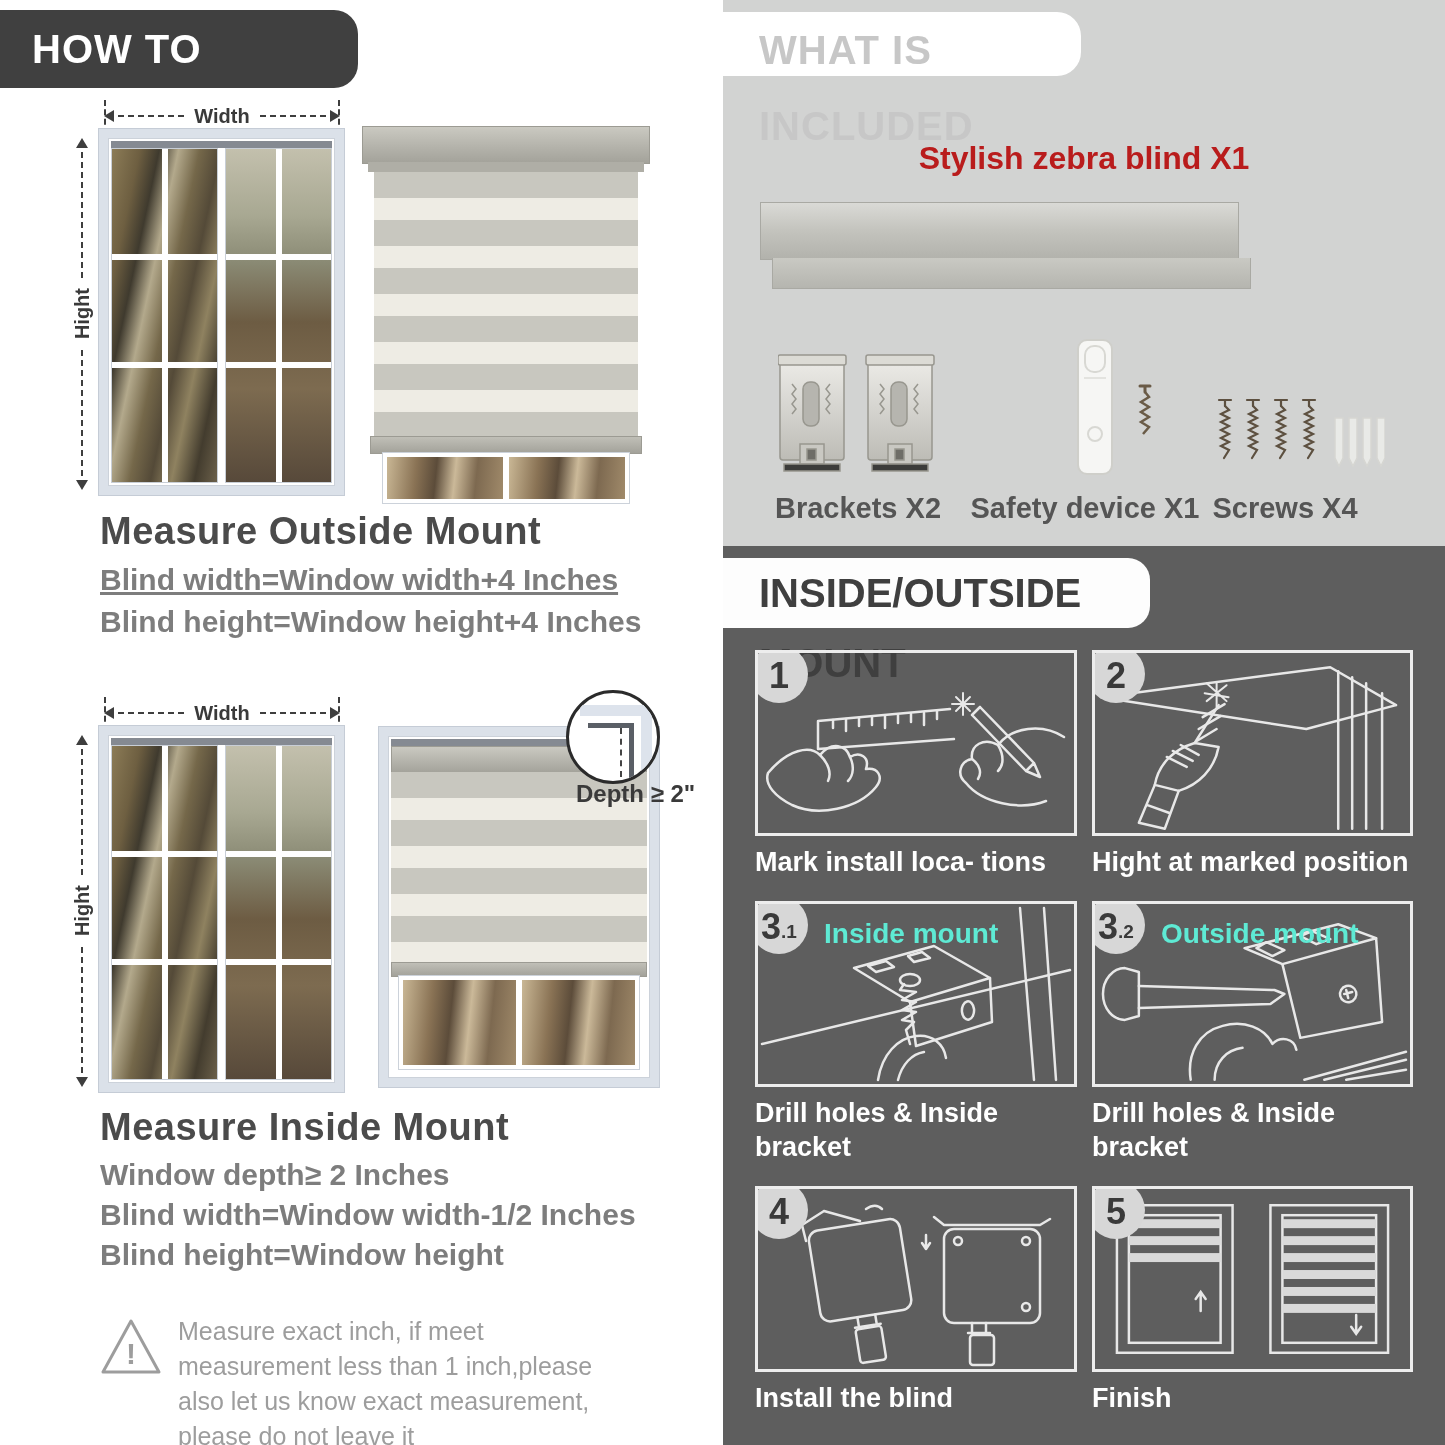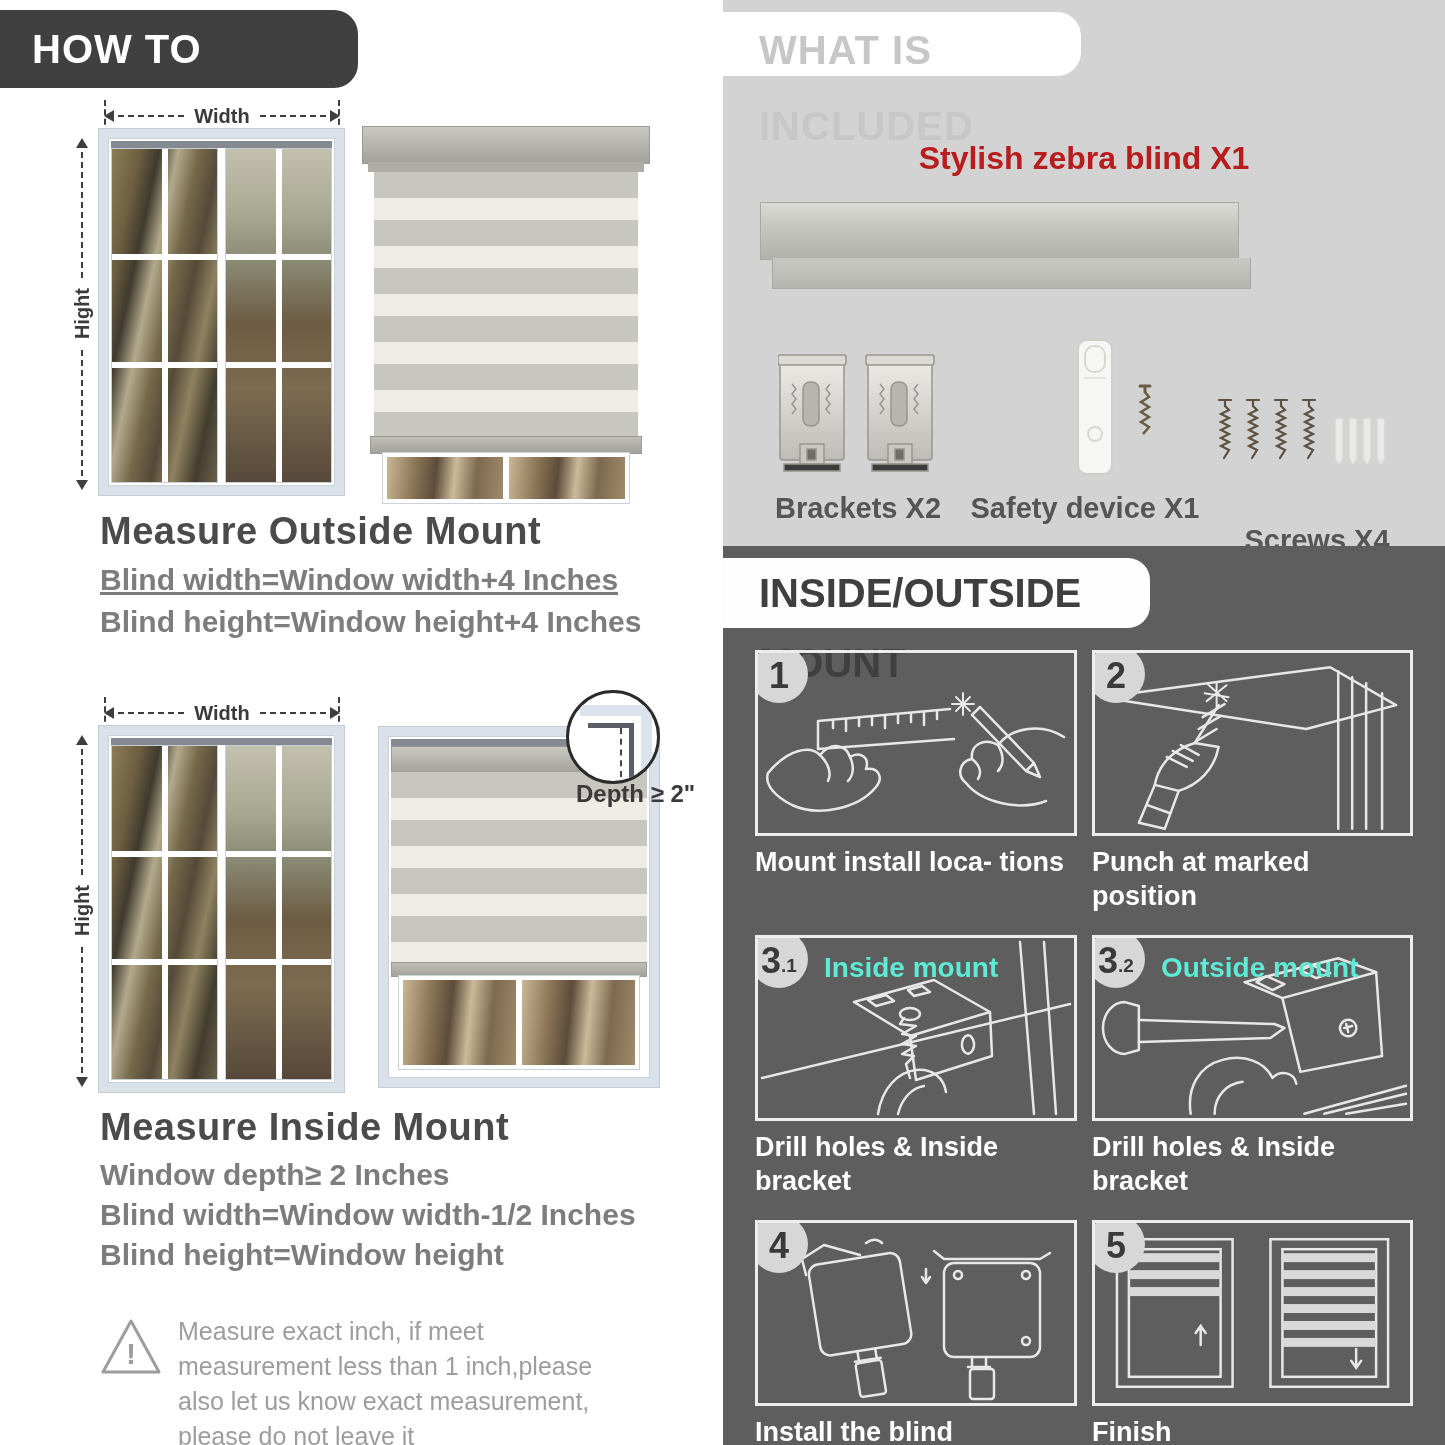--- a/index.html
+++ b/index.html
@@ -265,21 +265,21 @@
       <g fill="#ededeb" fill-opacity="0.85" stroke="#d6d6d2" stroke-width="1.5">
         <path d="M120 22 h8 v40 l-4 8 l-4 -8 Z"></path>
           <path d="M134 22 h8 v40 l-4 8 l-4 -8 Z"></path>
         <path d="M148 22 h8 v40 l-4 8 l-4 -8 Z"></path>
           <path d="M162 22 h8 v40 l-4 8 l-4 -8 Z"></path>
       </g>
     </svg>
 
     <div class="item-label" style="left:25px;width:220px;">Brackets X2</div>
     <div class="item-label" style="left:242px;width:240px;">Safety device X1</div>
-    <div class="item-label" style="left:484px;width:220px;margin-top:32px;">Screws X4</div>
+    <div class="item-label" style="left:452px;width:220px;">Screws X4</div>
   </div>
 
   <div id="mount">
     <div class="hdr-mount">INSIDE/OUTSIDE MOUNT</div>
 
     <div class="steps-grid">
 
       <div>
         <div class="panel-frame">
           <svg viewBox="0 0 316 180">
@@ -293,21 +293,21 @@
               <path d="M306 84 C284 70 254 74 240 92 C226 84 212 92 214 106 C202 108 198 122 208 130 C224 150 262 158 288 148"></path>
               <path d="M240 92 C246 102 246 112 240 118 M214 106 C222 112 224 120 220 126"></path>
             </g>
           </svg>
           <div class="badge">
             <span class="badge-num">1</span>
               <span class="badge-sub"></span>
           </div>
           <div class="panel-inner-label"></div>
         </div>
-        <div class="panel-caption">Mount install loca- tions</div>
+        <div class="panel-caption">Mark install loca- tions</div>
       </div>
 
       <div>
         <div class="panel-frame">
           <svg viewBox="0 0 316 180">
             <g fill="none" stroke="#e8e8e8" stroke-width="2.5" stroke-linecap="round" stroke-linejoin="round">
               <path d="M6 44 L236 14 L302 52 M6 44 L212 76 L302 52"></path>
               <path d="M244 18 V176 M258 24 V176 M272 30 V176 M288 40 V176"></path>
               <path d="M108 64 l22 -13 M104 76 l22 -13 M102 88 l20 -12"></path>
               <path d="M122 30 v24 M110 40 l24 4 M112 30 l20 18 M132 32 l-20 16" stroke-width="2"></path>
@@ -316,21 +316,21 @@
               <path d="M72 104 l20 10 M78 98 l20 10 M86 92 l18 10"></path>
               <path d="M60 132 L44 170 L70 176 L84 138 M52 152 l22 8"></path>
             </g>
           </svg>
           <div class="badge">
             <span class="badge-num">2</span>
               <span class="badge-sub"></span>
           </div>
           <div class="panel-inner-label"></div>
         </div>
-        <div class="panel-caption">Punch at  marked position</div>
+        <div class="panel-caption">Hight at  marked position</div>
       </div>
 
       <div>
         <div class="panel-frame">
           <svg viewBox="0 0 316 180">
             <g fill="none" stroke="#e8e8e8" stroke-width="2.5" stroke-linecap="round" stroke-linejoin="round">
               <path d="M4 140 L312 66"></path>
               <path d="M262 4 L276 176 M286 4 L298 176"></path>
               <path d="M96 64 L176 42 L232 74 L152 98 Z"></path>
               <path d="M232 74 L234 118 L158 142 L152 98"></path>

